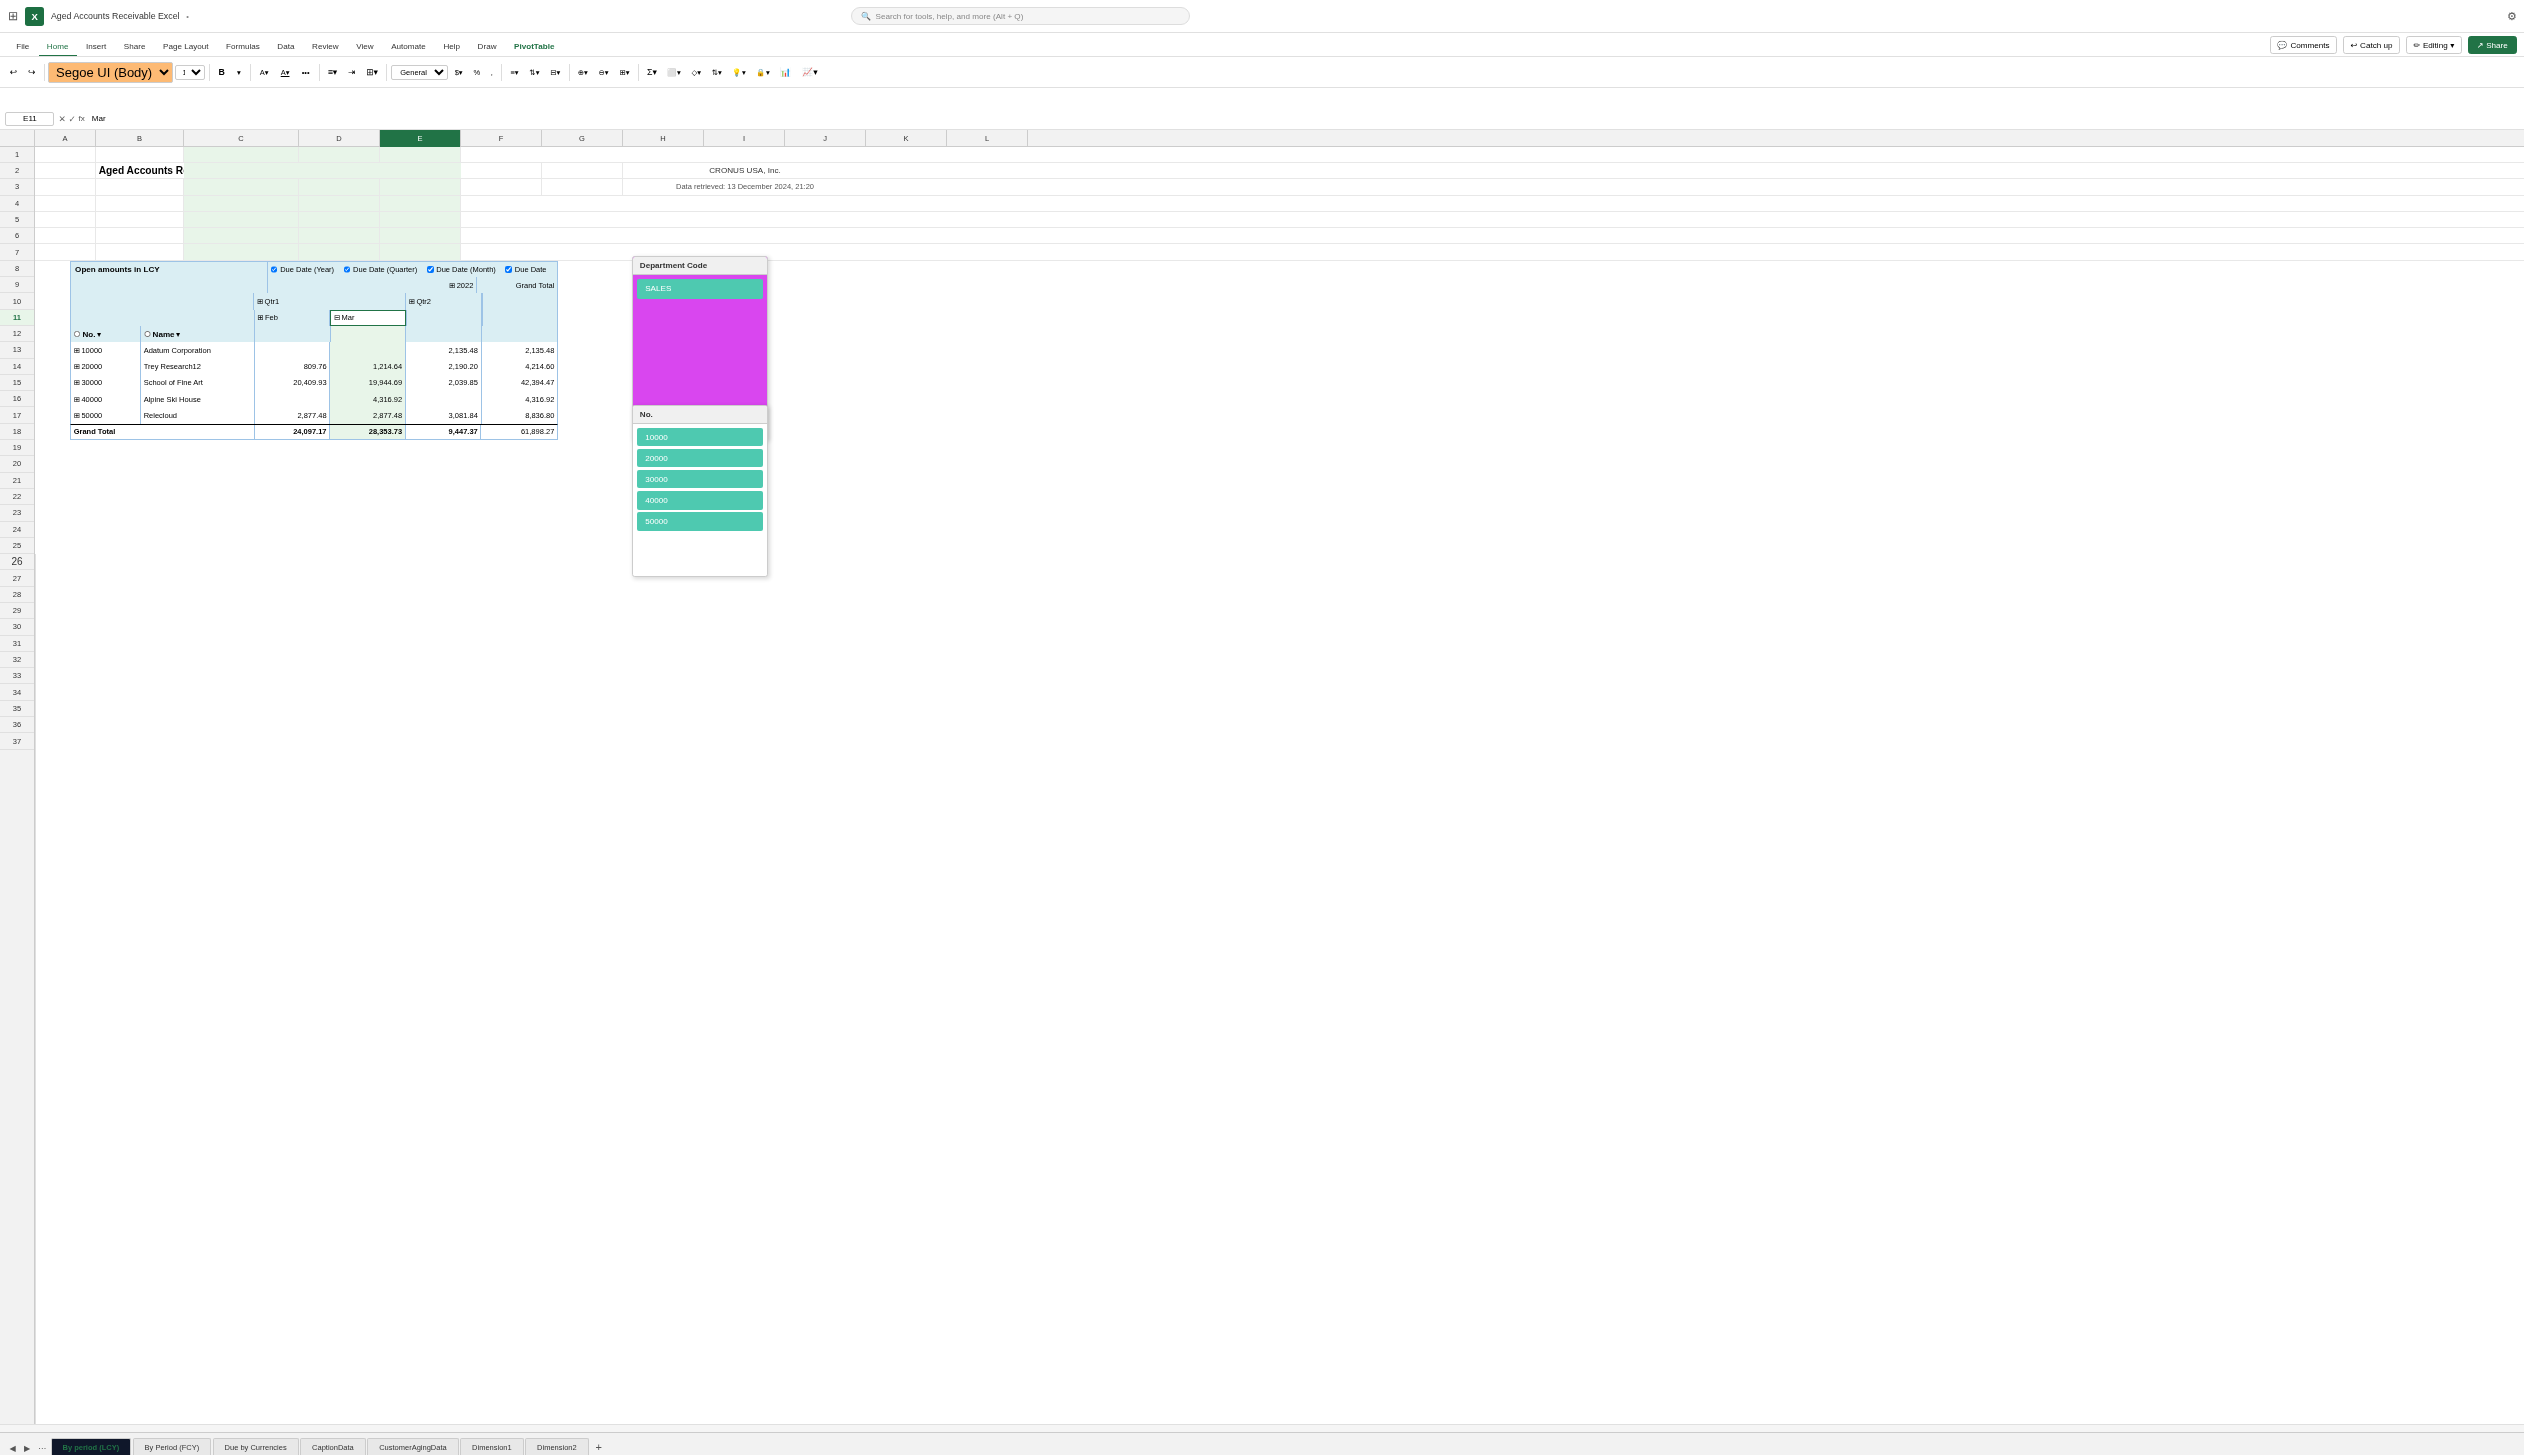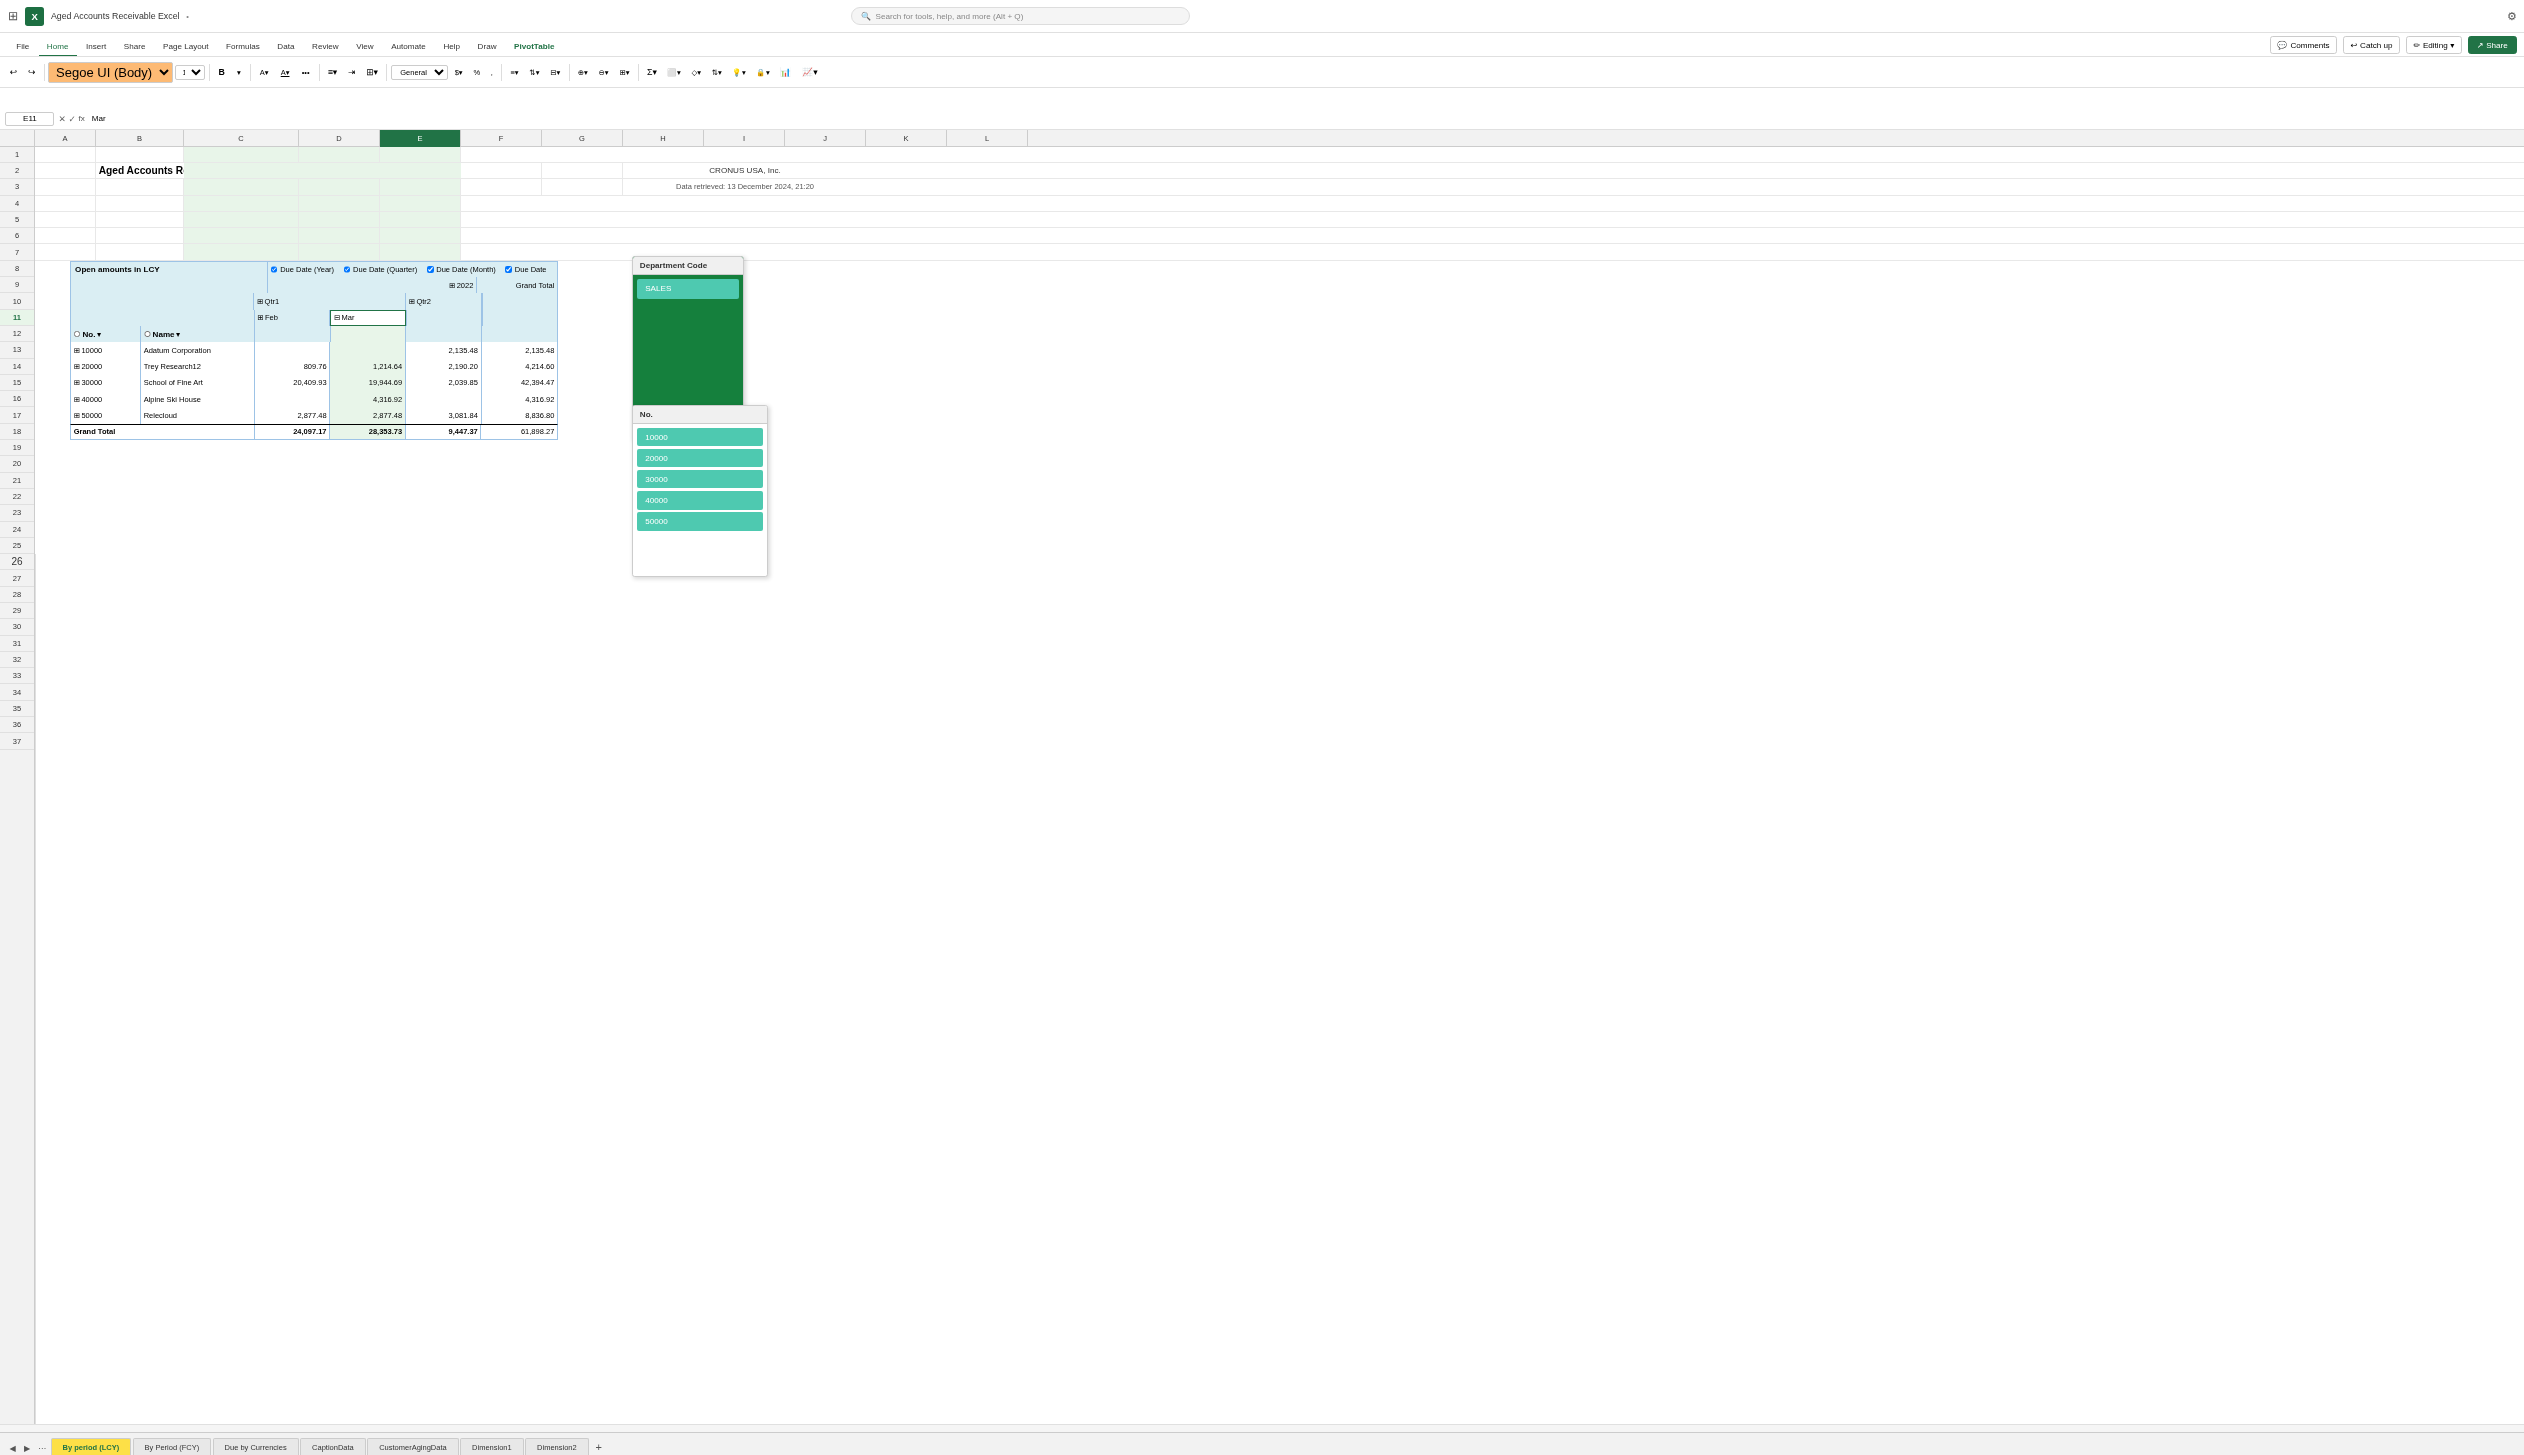--- a/index.html
+++ b/index.html
@@ -477,21 +477,21 @@
             <div style="width:81px;border-right:0.7px solid #9dc3e6;display:flex;align-items:center;padding-right:2.7px;justify-content:flex-end;font-size:7.5px;font-weight:bold;">24,097.17</div>
             <div style="width:81px;border-right:0.7px solid #9dc3e6;background:#e8f5e9;display:flex;align-items:center;padding-right:2.7px;justify-content:flex-end;font-size:7.5px;font-weight:bold;">28,353.73</div>
             <div style="width:81px;border-right:0.7px solid #9dc3e6;display:flex;align-items:center;padding-right:2.7px;justify-content:flex-end;font-size:7.5px;font-weight:bold;">9,447.37</div>
             <div style="width:81px;display:flex;align-items:center;padding-right:2.7px;justify-content:flex-end;font-size:7.5px;font-weight:normal;">61,898.27</div>
           </div>
         </div>
 
         <div style="position:absolute;top:407px;left:0;right:0;bottom:0;background:#fff;border-left:0.7px solid #e0e0e0;">
         </div>
 
-        <div style="position:absolute;top:109px;left:597px;width:112px;border:0.7px solid #ccc;border-radius:2.7px;box-shadow:1.4px 1.4px 4.1px rgba(0,0,0,0.15);background:#15803d;overflow:hidden;">
+        <div style="position:absolute;top:109px;left:597px;width:136px;border:0.7px solid #ccc;border-radius:2.7px;box-shadow:1.4px 1.4px 4.1px rgba(0,0,0,0.15);background:#d946ef;overflow:hidden;">
           <div style="background:#f0f0f0;padding:4.1px 6.8px;font-size:8.1px;font-weight:bold;color:#333;border-bottom:0.7px solid #ccc;">
             <span>Department Code</span>
           </div>
           <div style="padding:4.1px;">
             <div style="padding:5.4px 8.1px;background:#4ec9b0;color:#fff;font-size:8.1px;border-radius:2px;cursor:pointer;">SALES</div>
           </div>
           <div style="height:136px;"></div>
         </div>
 
 
@@ -512,21 +512,21 @@
       </div>
     </div>
   </div>
 
   <div style="display:flex;flex-direction:column;">
     <div style="height:8.1px;background:#f5f5f5;border-top:0.7px solid #e0e0e0;"></div>
     <div id="sheet-tabs" style="height:24.4px;background:#f2f2f2;border-top:0.7px solid #ccc;display:flex;align-items:flex-end;padding:0 5.4px;gap:0;">
       <button style="padding:2.7px 4.1px;font-size:8.1px;cursor:pointer;color:#555;background:transparent;border:none;">◀</button>
       <button style="padding:2.7px 4.1px;font-size:8.1px;cursor:pointer;color:#555;background:transparent;border:none;">▶</button>
       <div style="padding:2.7px 4.1px;font-size:8.1px;cursor:pointer;color:#555;">⋯</div>
-      <div style="padding:4.1px 11px;font-size:7.5px;cursor:pointer;border:0.7px solid #ccc;border-bottom:none;background:#fde047;color:#217346;border-radius:2px 2px 0 0;margin-right:1.4px;font-weight:bold;">By period (LCY)</div>
+      <div style="padding:4.1px 11px;font-size:7.5px;cursor:pointer;border:0.7px solid #ccc;border-bottom:none;background:#0f172a;color:#217346;border-radius:2px 2px 0 0;margin-right:1.4px;font-weight:bold;">By period (LCY)</div>
       <div style="padding:4.1px 11px;font-size:7.5px;cursor:pointer;border:0.7px solid #ccc;border-bottom:none;background:#e8e8e8;color:#333;border-radius:2px 2px 0 0;margin-right:1.4px;">By Period (FCY)</div>
       <div style="padding:4.1px 11px;font-size:7.5px;cursor:pointer;border:0.7px solid #ccc;border-bottom:none;background:#e8e8e8;color:#333;border-radius:2px 2px 0 0;margin-right:1.4px;">Due by Currencies</div>
       <div style="padding:4.1px 11px;font-size:7.5px;cursor:pointer;border:0.7px solid #ccc;border-bottom:none;background:#e8e8e8;color:#333;border-radius:2px 2px 0 0;margin-right:1.4px;">CaptionData</div>
       <div style="padding:4.1px 11px;font-size:7.5px;cursor:pointer;border:0.7px solid #ccc;border-bottom:none;background:#e8e8e8;color:#333;border-radius:2px 2px 0 0;margin-right:1.4px;">CustomerAgingData</div>
       <div style="padding:4.1px 11px;font-size:7.5px;cursor:pointer;border:0.7px solid #ccc;border-bottom:none;background:#e8e8e8;color:#333;border-radius:2px 2px 0 0;margin-right:1.4px;">Dimension1</div>
       <div style="padding:4.1px 11px;font-size:7.5px;cursor:pointer;border:0.7px solid #ccc;border-bottom:none;background:#e8e8e8;color:#333;border-radius:2px 2px 0 0;margin-right:1.4px;">Dimension2</div>
       <button style="padding:2.7px 5.4px;font-size:11px;cursor:pointer;color:#555;background:transparent;border:none;">+</button>
     </div>
   </div>
 

